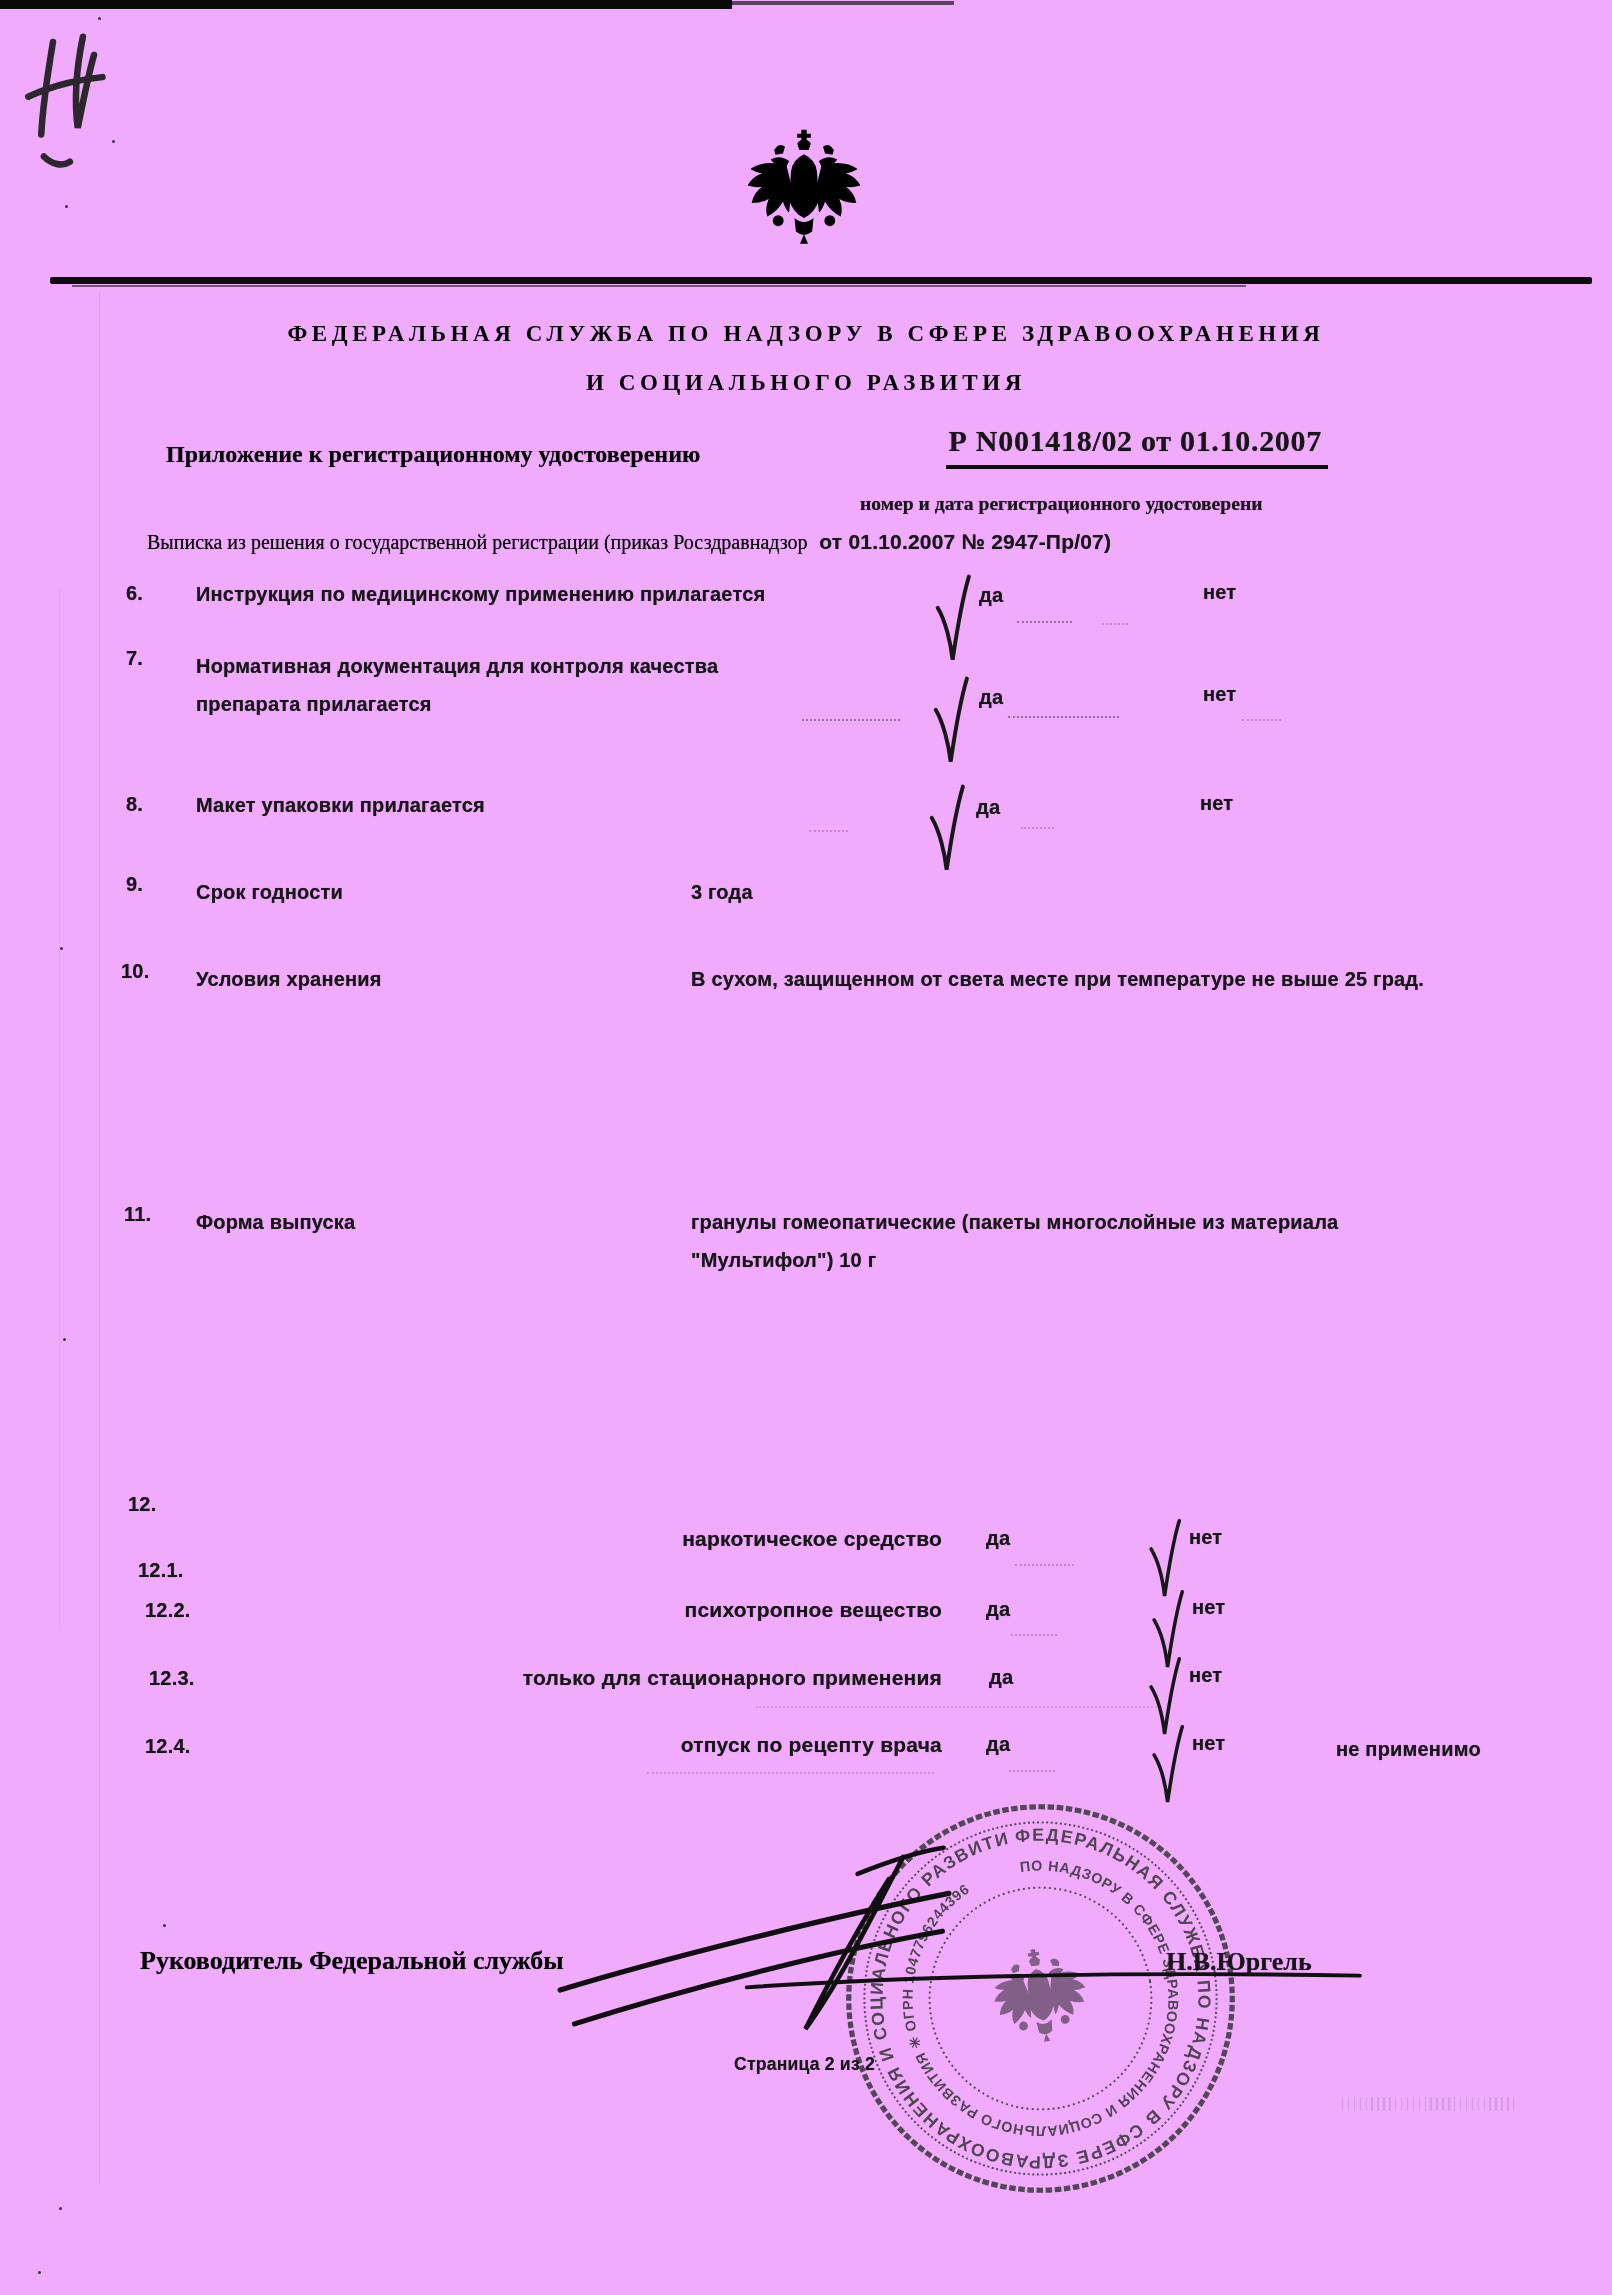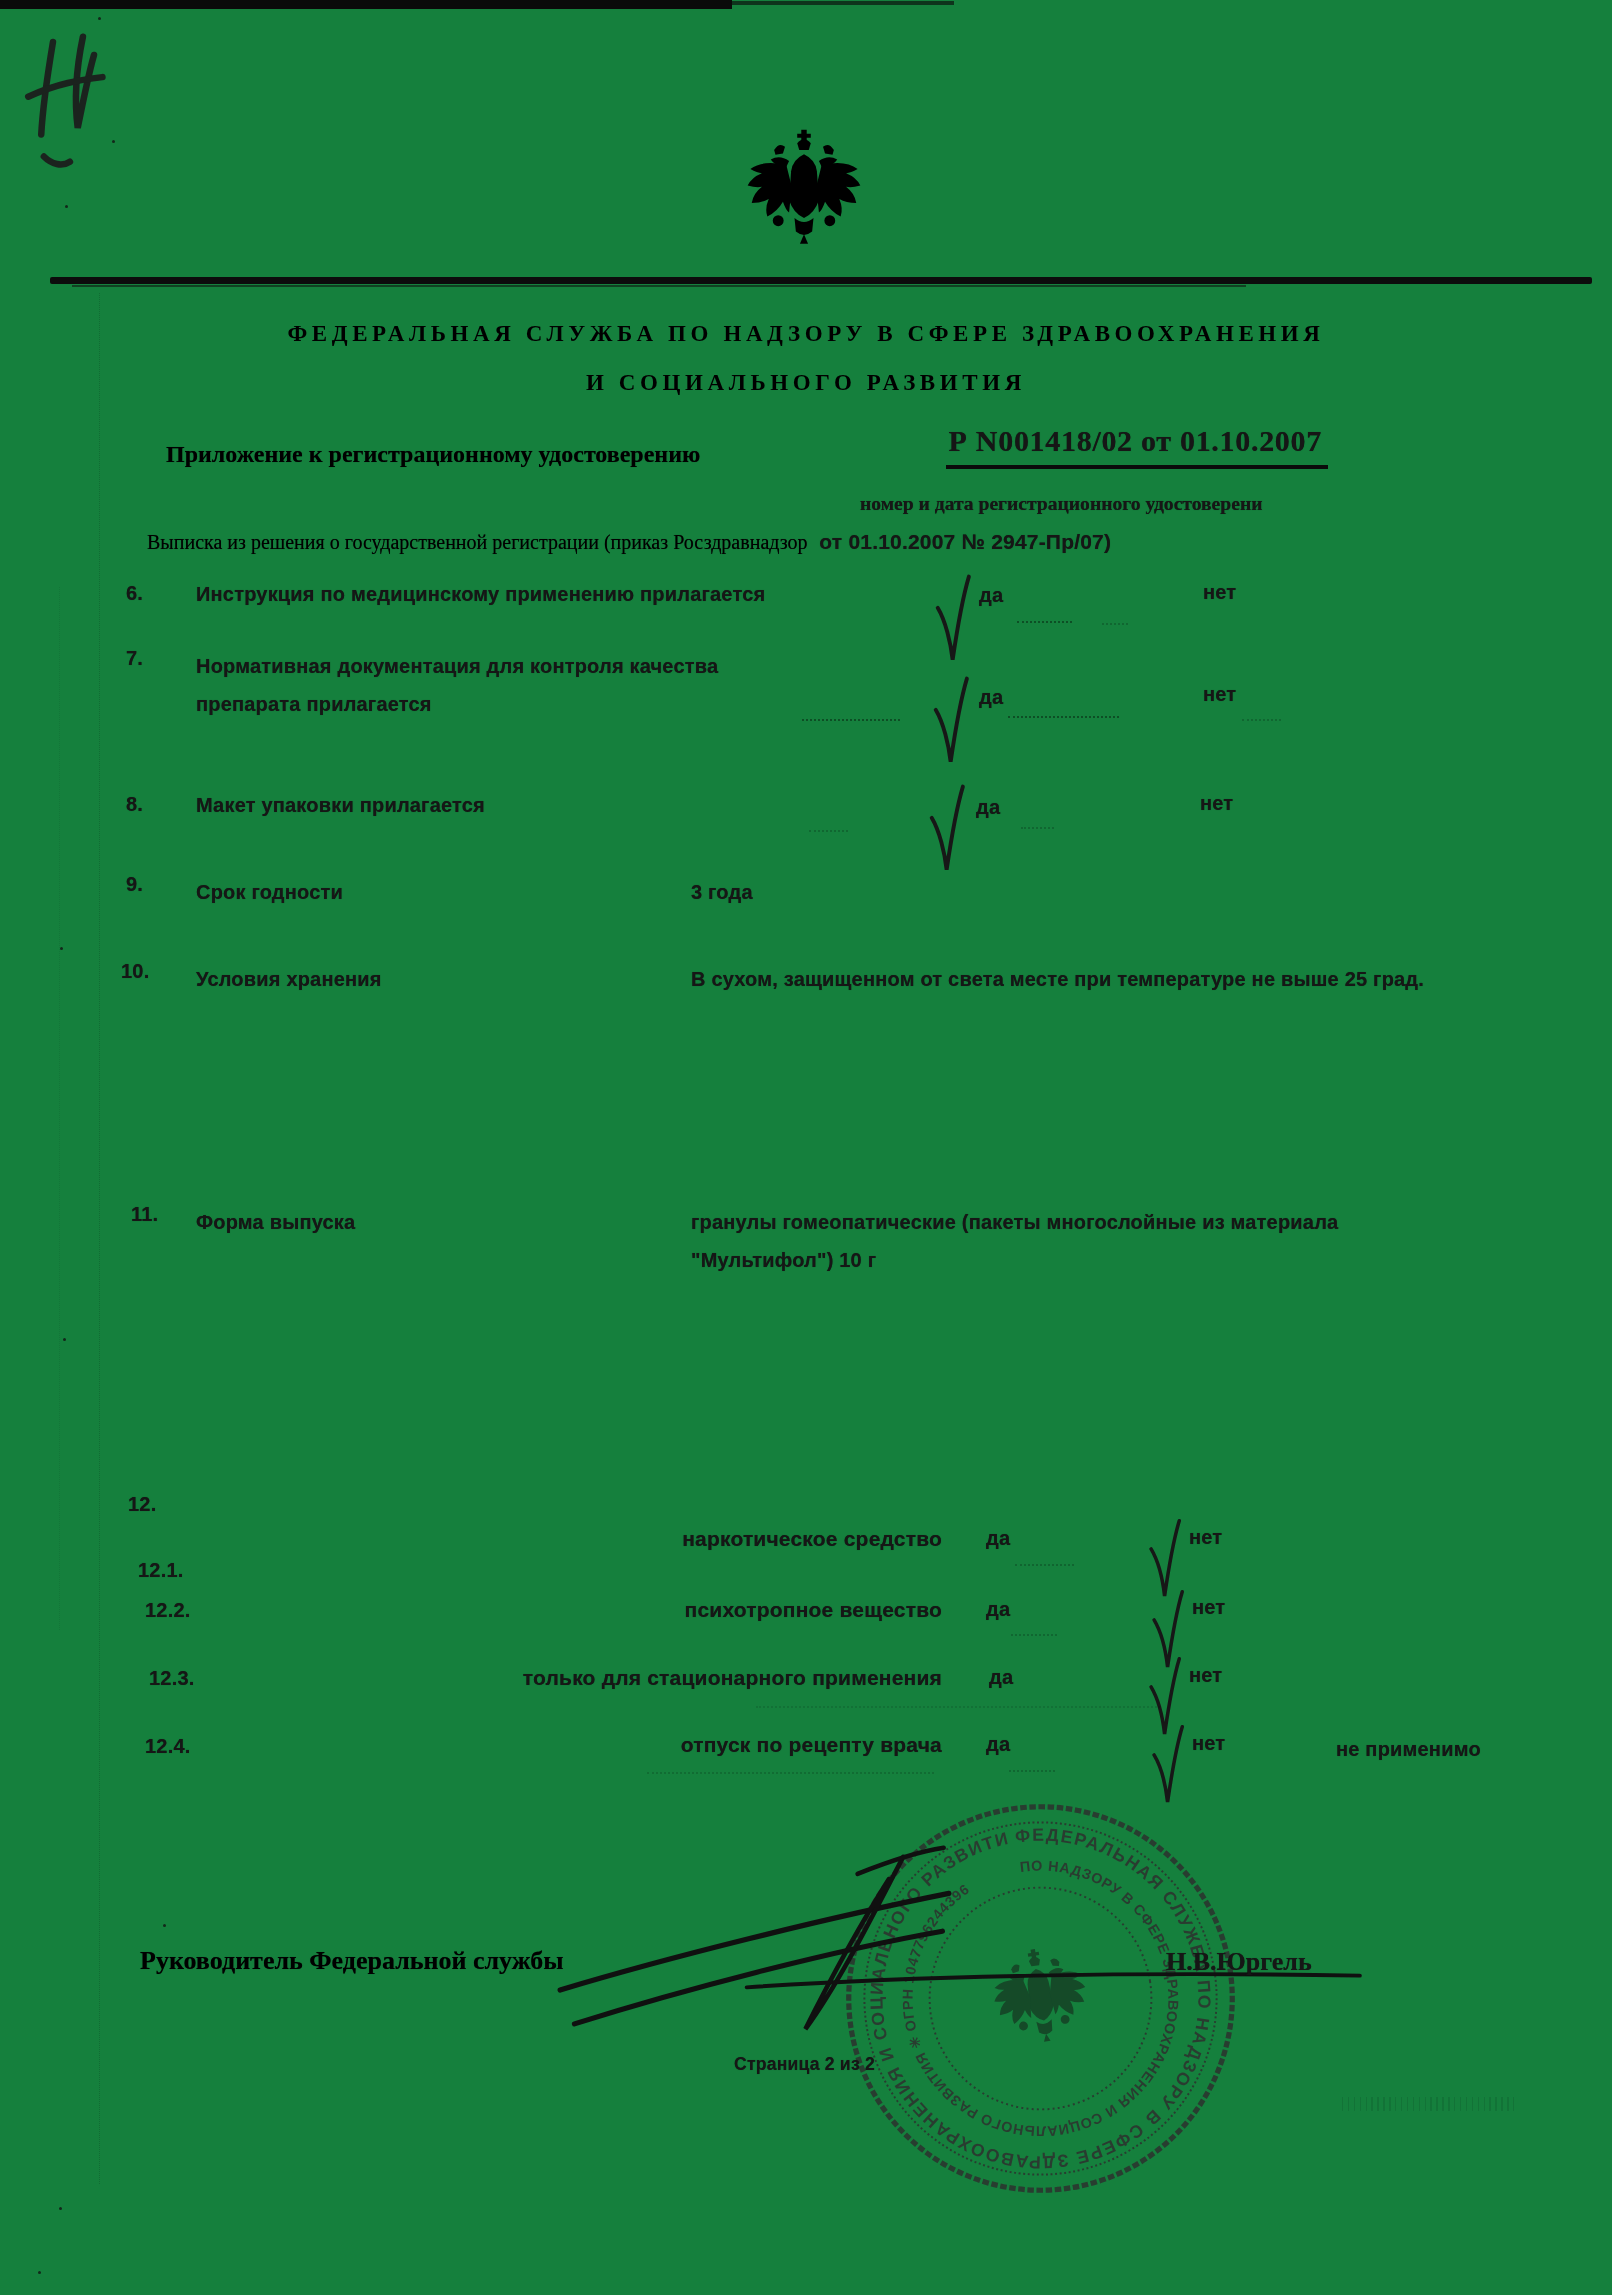--- a/index.html
+++ b/index.html
@@ -1,16 +1,16 @@
 <!DOCTYPE html>
 <html style="font-size:10.4px"><head>
 <meta charset="utf-8">
 <style>
   html,body{margin:0;padding:0;background:#fff;}
-  .page{position:relative;width:1612px;height:2295px;background:#15803d;overflow:hidden;
+  .page{position:relative;width:1612px;height:2295px;background:#f0abfc;overflow:hidden;
         font-family:"Liberation Sans",sans-serif;color:#161616;}
   .abs{position:absolute;}
   .sans{font-family:"Liberation Sans",sans-serif;font-weight:bold;letter-spacing:0.2px;
         text-shadow:0 0 0.7px rgba(0,0,0,.55);}
   .serif{font-family:"Liberation Serif",serif;text-shadow:0 0 0.7px rgba(0,0,0,.6);}
   .degraded{filter:blur(0.3px) contrast(1.25);}
   .item-num{font-size:20px;}
   .item-label{font-size:20px;line-height:38px;}
   .yn{font-size:20px;}
   .title-line{left:0;width:1612px;text-align:center;font-family:"Liberation Serif",serif;
@@ -125,21 +125,21 @@
   <div class="abs dashes" style="left:1021px;top:827px;width:33px;opacity:.5;"></div>
 
   <div class="abs sans item-num" style="left:126px;top:873px;">9.</div>
   <div class="abs sans item-label" style="left:196px;top:873px;">Срок годности</div>
   <div class="abs sans item-label" style="left:691px;top:873px;">3 года</div>
 
   <div class="abs sans item-num" style="left:121px;top:960px;">10.</div>
   <div class="abs sans item-label" style="left:196px;top:960px;">Условия хранения</div>
   <div class="abs sans item-label" style="left:691px;top:960px;width:750px;line-height:38px;">В сухом, защищенном от света месте при температуре не выше 25 град.</div>
 
-  <div class="abs sans item-num" style="left:131px;top:1203px;">11.</div>
+  <div class="abs sans item-num" style="left:124px;top:1203px;">11.</div>
   <div class="abs sans item-label" style="left:196px;top:1203px;">Форма выпуска</div>
   <div class="abs sans item-label" style="left:691px;top:1203px;width:756px;line-height:38px;">гранулы гомеопатические (пакеты многослойные из материала "Мультифол") 10 г</div>
 
   <div class="abs sans item-num" style="left:128px;top:1493px;">12.</div>
 
   <div class="abs sans item-num" style="left:138px;top:1529px;margin-top:30px;">12.1.</div>
   <div class="abs sans" style="left:456px;top:1527px;width:486px;text-align:right;font-size:21px;">наркотическое средство</div>
   <div class="abs sans yn" style="left:986px;top:1527px;">да</div>
   <svg class="abs" style="left:1145px;top:1518px;" width="38" height="83" viewBox="0 0 58 128">
       <use href="#tick-sym"></use>

